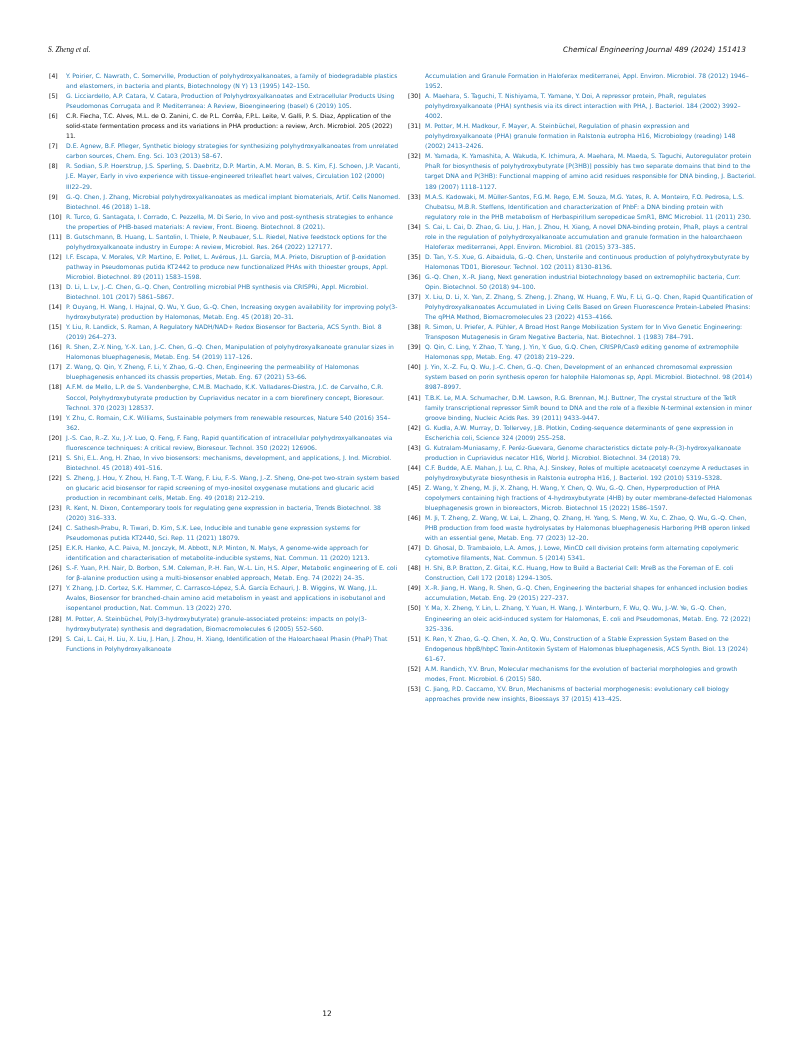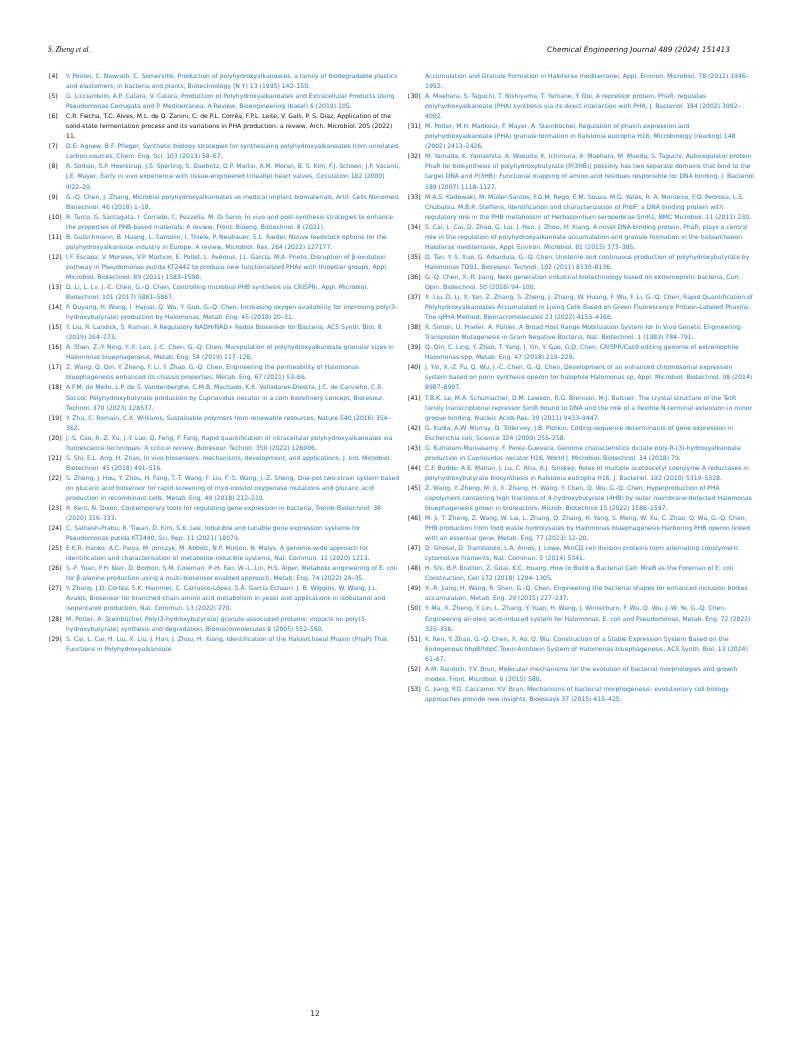--- a/index.html
+++ b/index.html
@@ -5,37 +5,37 @@
   html, body { margin: 0; padding: 0; background: #ffffff; }
   body {
     width: 794px; height: 1058px; position: relative; overflow: hidden;
     font-family: "DejaVu Sans", sans-serif;
   }
   .running-head {
     position: absolute; top: 45px; left: 48px; right: 48px;
     font-size: 7.4px; font-style: italic; color: #111;
   }
   .running-head .left { position: absolute; left: 0; top: 0; font-family: Liberation Serif, serif; }
-  .running-head .right { position: absolute; right: 16px; top: 0; text-align: center; }
+  .running-head .right { position: absolute; right: 0; top: 0; text-align: center; }
   .col {
     position: absolute; top: 71px; width: 352px;
     font-size: 6.1px; line-height: 10.05px;
   }
   .col.left { left: 49px; }
   .col.right { left: 408px; width: 348px; }
   .ref { position: relative; padding-left: 17px; margin: 0; }
   .ref .num { position: absolute; left: 0; top: 0; color: #111; }
   .ref .txt { color: #2a7ab0; }
   .ref .txt.plain { color: #111; }
   .ref .dot { color: #111; }
   .cont { padding-left: 17px; color: #2a7ab0; }
   .cont .dot { color: #111; }
   .page-number {
     position: absolute; top: 1009px; left: 0; width: 630px;
-    text-align: center; font-size: 7.5px; color: #111;
+    text-align: center; font-size: 7.5px; color: #111; padding-left: 12px;
   }
 </style>
 </head>
 <body>
 
 <div class="running-head">
   <span class="left">S. Zheng et al.</span>
   <span class="right">Chemical Engineering Journal 489 (2024) 151413</span>
 </div>
 

